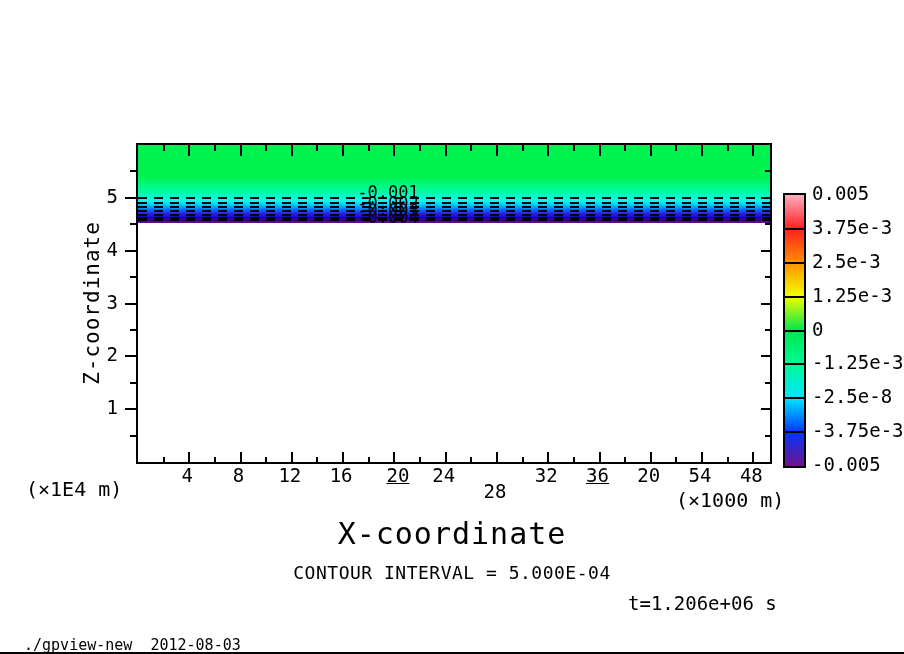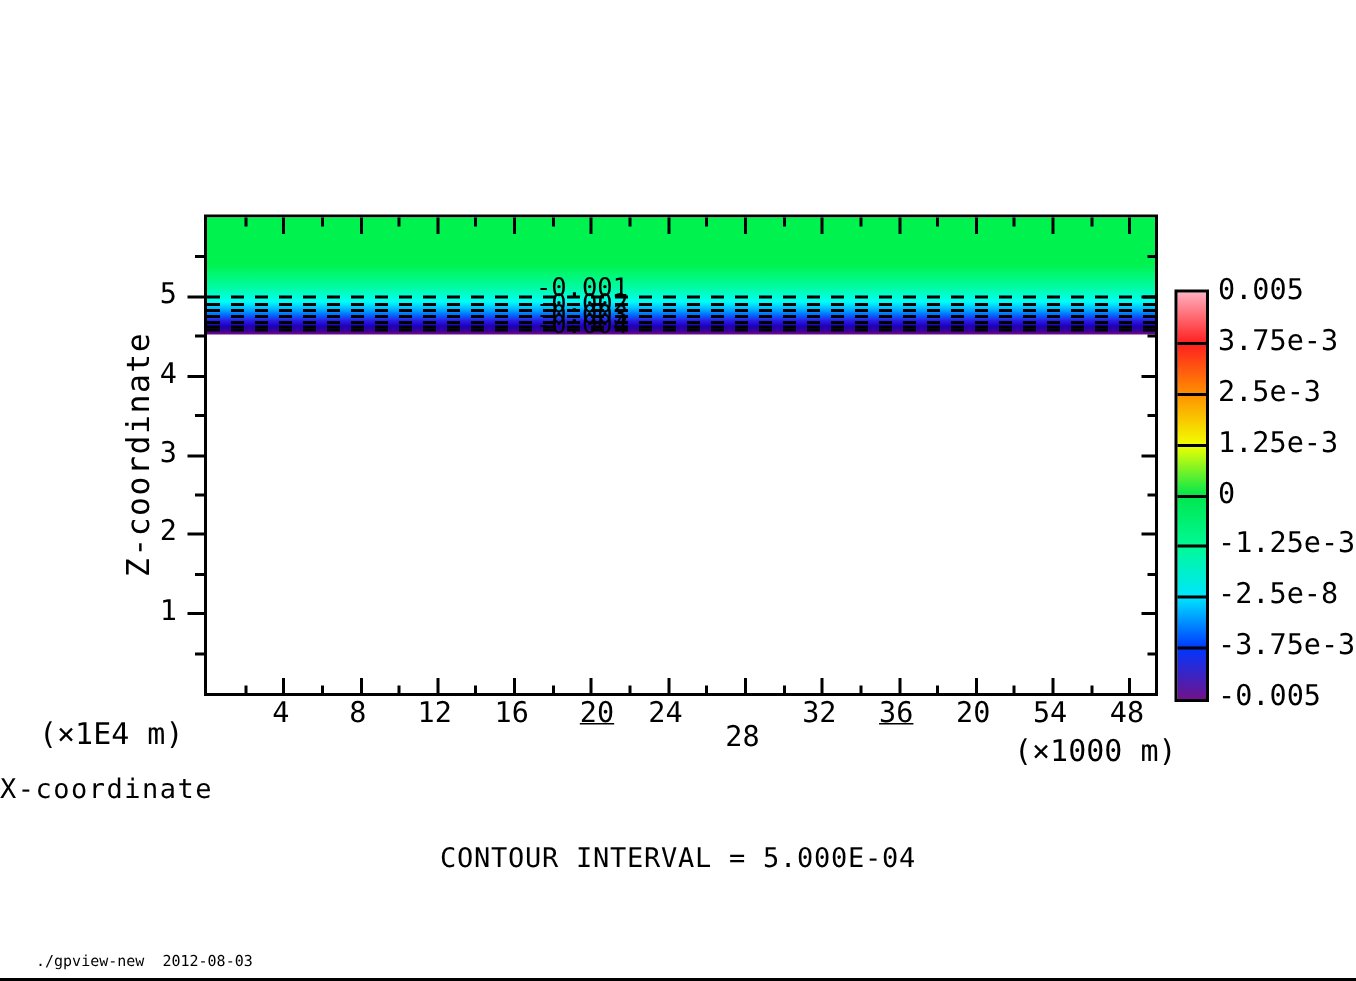--- a/index.html
+++ b/index.html
@@ -16,30 +16,30 @@
   .contour-line{position:absolute;left:0;width:632px;height:2px;
     background:repeating-linear-gradient(90deg,#000 0 9px,transparent 9px 16px);}
   .contour-label{position:absolute;width:70px;text-align:center;font-size:17px;line-height:18px;}
   .tick{position:absolute;background:#000;}
   .x-tick-label{position:absolute;width:40px;margin-left:-20px;text-align:center;font-size:19px;line-height:22px;}
   .y-tick-label{position:absolute;width:30px;text-align:right;font-size:19px;line-height:22px;}
   #x-axis-labels{left:136px;top:464px;width:632px;height:24px;}
   #y-axis-labels{left:88px;top:143px;width:30px;height:317px;}
   #x-unit{left:676px;top:488px;width:120px;font-size:20px;white-space:pre;}
   #y-unit{left:26px;top:477px;width:130px;font-size:20px;white-space:pre;}
-  #x-axis-title{left:0;top:516px;width:904px;text-align:left;font-size:18px;letter-spacing:1px;}
+  #x-axis-title{left:0;top:516px;width:904px;text-align:center;font-size:30px;letter-spacing:1px;}
   #y-axis-title{left:92px;top:303px;width:0;height:0;}
   #y-axis-title span{position:absolute;transform:translate(-50%,-50%) rotate(-90deg);white-space:nowrap;font-size:21px;letter-spacing:1px;display:block;}
   #contour-interval{left:0;top:562px;width:904px;text-align:center;font-size:18px;letter-spacing:0.5px;}
   #time-label{left:628px;top:592px;font-size:19px;white-space:pre;}
   #colorbar{left:783px;top:193px;width:19px;height:271px;border:2px solid #000;}
   .cb-sep{position:absolute;left:0;width:19px;height:2px;background:#000;}
   #colorbar-labels{left:812px;top:193px;width:92px;height:271px;}
   .cb-label{position:absolute;left:0;font-size:19px;line-height:22px;white-space:nowrap;}
-  #footer-left{left:24px;top:636px;font-size:10px;white-space:pre;text-align:right;}
+  #footer-left{left:24px;top:636px;font-size:15px;white-space:pre;text-align:right;}
   #footer-right{right:8px;top:636px;font-size:10.5px;white-space:pre;}
   #bottom-rule{left:0;bottom:0;width:904px;height:2px;background:#000;}
 </style>
 </head>
 <body>
 
 <div id="canvas">
 
 
   <div class="abs" id="plot-frame">
@@ -154,20 +154,21 @@
 
   <div class="abs" id="y-unit">(×1E4 m)</div>
   <div class="abs" id="x-unit">(×1000 m)</div>
 
   <div class="abs" id="x-axis-title">X-coordinate</div>
   <div class="abs" id="y-axis-title">
       <span>Z-coordinate</span>
     </div>
 
   <div class="abs" id="contour-interval">CONTOUR INTERVAL = 5.000E-04</div>
+  <div class="abs" id="time-label">t=1.206e+06 s</div>
 
   <div class="abs" id="colorbar" style="background: linear-gradient(rgb(255, 174, 190) 0%, rgb(255, 31, 31) 12.5%, rgb(255, 144, 0) 25%, rgb(242, 255, 0) 37.5%, rgb(0, 230, 77) 50%, rgb(0, 250, 150) 62.5%, rgb(0, 229, 255) 75%, rgb(0, 54, 255) 87.5%, rgb(112, 18, 140) 100%);">
       <div class="cb-sep" style="top: 32.875px;"></div>
       <div class="cb-sep" style="top: 66.75px;"></div>
       <div class="cb-sep" style="top: 100.625px;"></div>
       <div class="cb-sep" style="top: 134.5px;"></div>
       <div class="cb-sep" style="top: 168.375px;"></div>
       <div class="cb-sep" style="top: 202.25px;"></div>
       <div class="cb-sep" style="top: 236.125px;"></div>
     </div>

